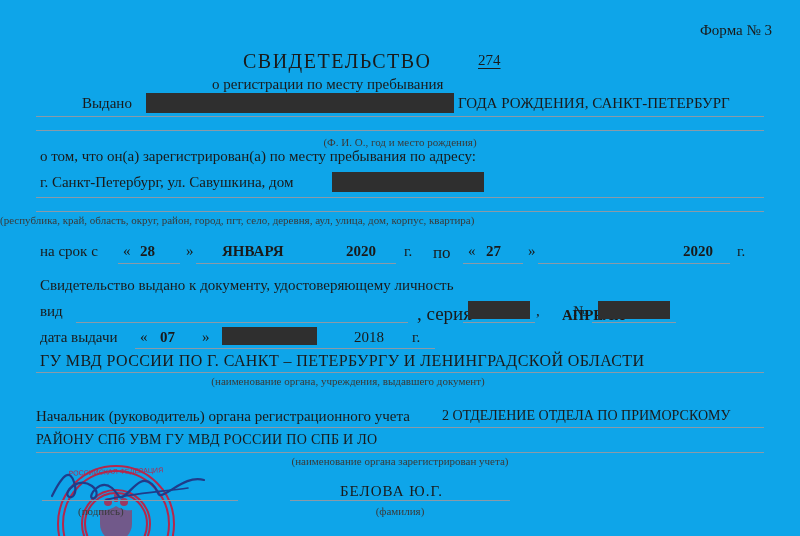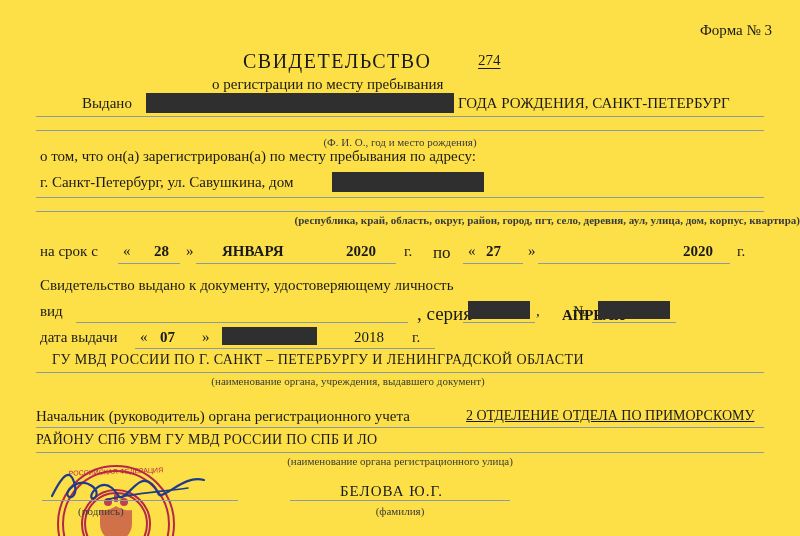--- a/index.html
+++ b/index.html
@@ -12,21 +12,21 @@
     background: #ffffff;
     font-family: "Liberation Serif", serif;
     color: #1a1a1a;
     overflow: hidden;
     position: relative;
   }
   .page {
     position: relative;
     width: 800px;
     height: 536px;
-    background: #fde047;
+    background: #0ea5e9;
   }
   .abs { position: absolute; }
 
   .form-no {
     top: 22px;
     right: 28px;
     font-size: 15px;
     font-family: "Liberation Serif", serif;
   }
 
@@ -71,26 +71,26 @@
   .line-1 { top: 116px; left: 36px; width: 728px; }
 
   .cap-fio { top: 136px; left: 0; width: 800px; text-align: center; }
   .line-2 { top: 130px; left: 36px; width: 728px; }
 
   .otom-text { top: 148px; left: 40px; font-size: 15px; }
   .addr-text { top: 174px; left: 40px; font-size: 15px; }
   .addr-redact { top: 172px; left: 332px; width: 152px; height: 20px; }
   .line-3 { top: 197px; left: 36px; width: 728px; }
   .line-4 { top: 211px; left: 36px; width: 728px; }
-  .cap-addr { top: 214px; left: 0; width: 800px; text-align: right; font-weight: bold; }
+  .cap-addr { top: 214px; left: 0; width: 800px; text-align: left; }
 
   
   .srok-label { top: 243px; left: 40px; font-size: 15px; }
   .q1 { top: 243px; left: 123px; font-size: 15px; }
-  .d-from { top: 243px; left: 140px; font-size: 15px; font-weight: bold; margin-left: 14px; }
+  .d-from { top: 243px; left: 140px; font-size: 15px; font-weight: bold; }
   .q2 { top: 243px; left: 186px; font-size: 15px; }
   .m-from { top: 243px; left: 222px; font-size: 15px; font-weight: bold; }
   .y-from { top: 243px; left: 346px; font-size: 15px; font-weight: bold; }
   .g1 { top: 243px; left: 404px; font-size: 15px; }
   .po { top: 243px; left: 433px; font-size: 17px; }
   .q3 { top: 243px; left: 468px; font-size: 15px; }
   .d-to { top: 243px; left: 486px; font-size: 15px; font-weight: bold; }
   .q4 { top: 243px; left: 528px; font-size: 15px; }
   .m-to { top: 259px; left: 562px; font-size: 15px; font-weight: bold; margin-top: 48px; }
   .y-to { top: 243px; left: 683px; font-size: 15px; font-weight: bold; }
@@ -116,26 +116,26 @@
 
   .datav-label { top: 329px; left: 40px; font-size: 15px; }
   .q5 { top: 329px; left: 140px; font-size: 15px; }
   .datav-day { top: 329px; left: 160px; font-size: 15px; font-weight: bold; }
   .q6 { top: 329px; left: 202px; font-size: 15px; }
   .datav-redact { top: 327px; left: 222px; width: 95px; height: 18px; }
   .datav-year { top: 329px; left: 354px; font-size: 15px; }
   .g3 { top: 329px; left: 412px; font-size: 15px; }
   .ul-datav { top: 348px; left: 135px; width: 300px; }
 
-  .organ { top: 352px; left: 40px; font-size: 14px; letter-spacing: 0.4px; margin-left: 12px; }
+  .organ { top: 352px; left: 40px; font-size: 16px; letter-spacing: 0.4px; }
   .line-5 { top: 372px; left: 36px; width: 728px; }
   .cap-organ { top: 375px; left: 0; width: 696px; text-align: center; }
 
   .nach-label { top: 408px; left: 36px; font-size: 15px; }
-  .nach-value { top: 408px; left: 466px; font-size: 14px; text-decoration: underline; }
+  .nach-value { top: 408px; left: 442px; font-size: 14px; }
   .nach-value2 { top: 432px; left: 36px; font-size: 14px; letter-spacing: 0.3px; }
   .line-6 { top: 427px; left: 36px; width: 728px; }
   .line-7 { top: 452px; left: 36px; width: 728px; }
   .cap-regorgan { top: 455px; left: 0; width: 800px; text-align: center; }
 
   .cap-podpis { top: 505px; left: 78px; font-size: 11px; }
   .line-sign { top: 500px; left: 42px; width: 196px; }
   .line-fam { top: 500px; left: 290px; width: 220px; }
   .fam-value { top: 483px; left: 340px; font-size: 15px; letter-spacing: 1px; }
   .cap-familiya { top: 505px; left: 290px; width: 220px; text-align: center; font-size: 11px; }
@@ -222,21 +222,21 @@
 
   <div class="abs organ">ГУ  МВД  РОССИИ  ПО  Г. САНКТ – ПЕТЕРБУРГУ  И  ЛЕНИНГРАДСКОЙ ОБЛАСТИ</div>
   <div class="abs row-line line-5"></div>
   <div class="abs lbl-small cap-organ">(наименование органа, учреждения, выдавшего документ)</div>
 
   <div class="abs nach-label">Начальник (руководитель) органа регистрационного учета</div>
   <div class="abs nach-value">2 ОТДЕЛЕНИЕ ОТДЕЛА  ПО ПРИМОРСКОМУ</div>
   <div class="abs nach-value2">РАЙОНУ СПб УВМ  ГУ  МВД  РОССИИ  ПО  СПБ  И  ЛО</div>
   <div class="abs row-line line-6"></div>
   <div class="abs row-line line-7"></div>
-  <div class="abs lbl-small cap-regorgan">(наименование органа регистрационного улица)</div>
+  <div class="abs lbl-small cap-regorgan">(наименование органа зарегистрирован учета)</div>
 
   <svg class="abs stamp" viewBox="0 0 160 160">
     <g fill="none" stroke="#b5274b" stroke-width="2">
       <circle cx="80" cy="80" r="58"></circle>
       <circle cx="80" cy="80" r="53"></circle>
       <circle cx="80" cy="80" r="34"></circle>
       <circle cx="80" cy="80" r="31"></circle>
     </g>
     <g fill="#b5274b" opacity="0.85">
       <path d="M80 62 c-6 4 -12 5 -16 4 l0 14 c0 10 8 16 16 20 c8 -4 16 -10 16 -20 l0 -14 c-4 1 -10 0 -16 -4 z" opacity="0.7"></path>

